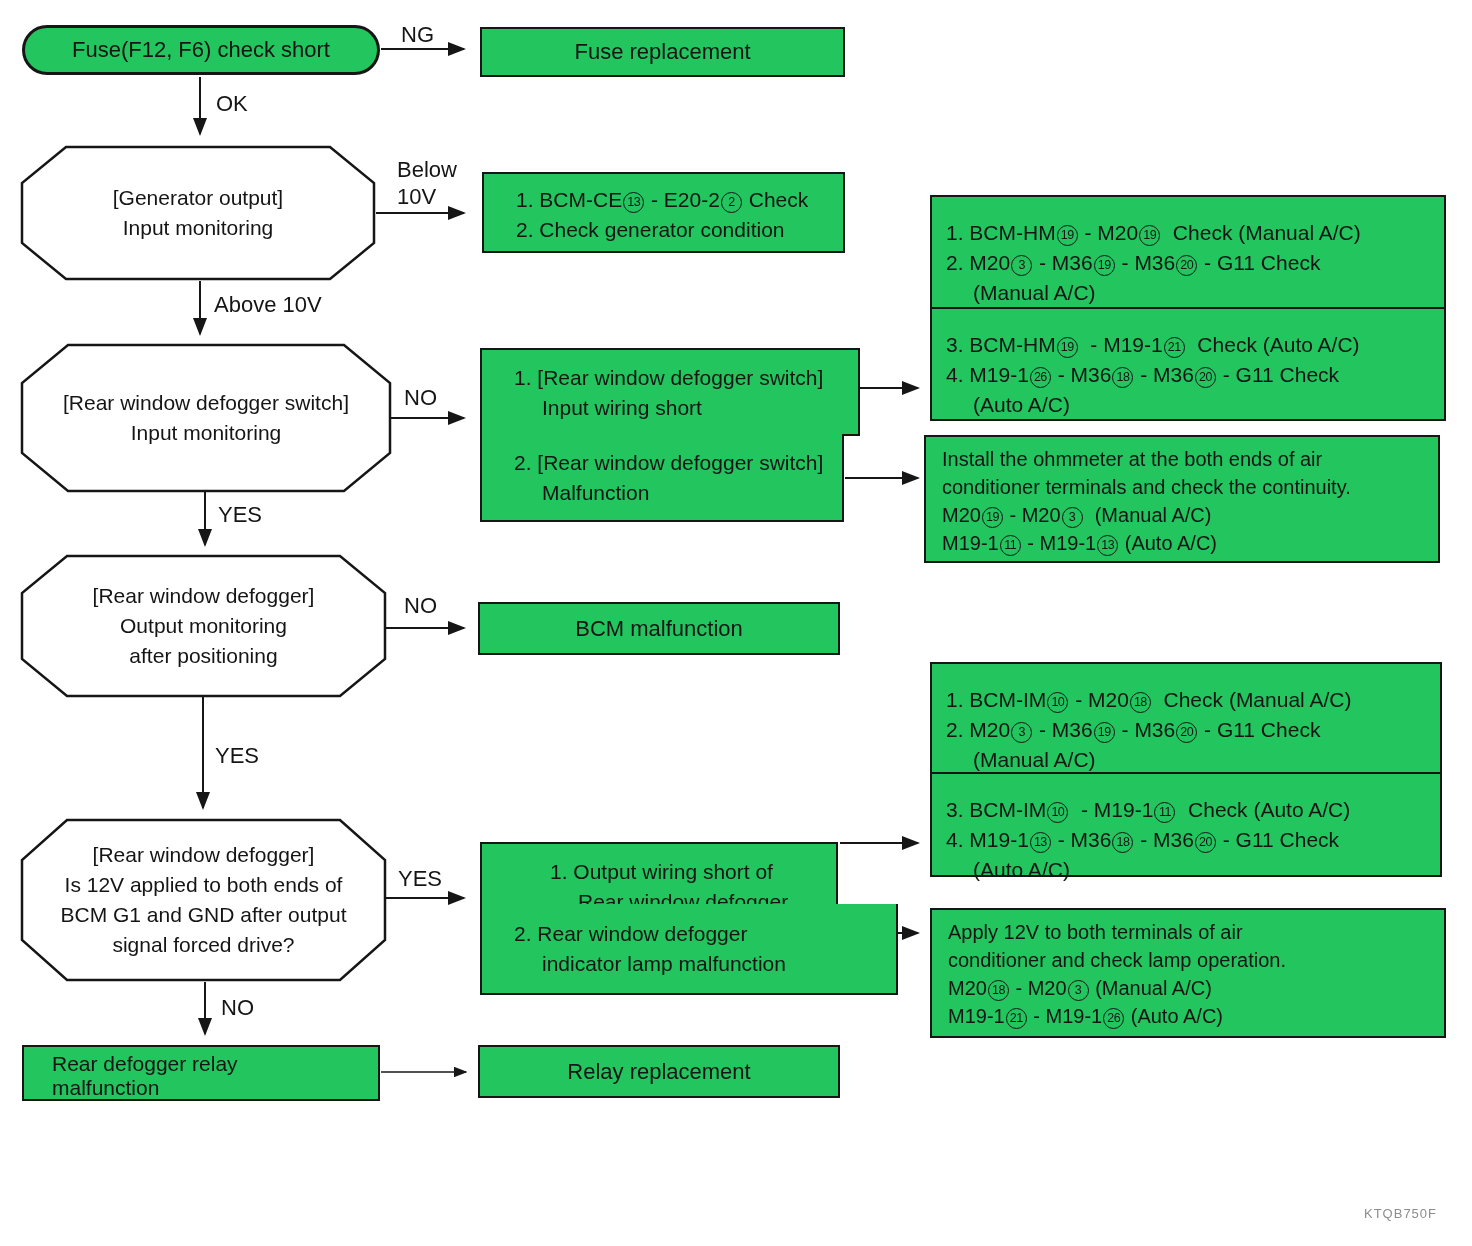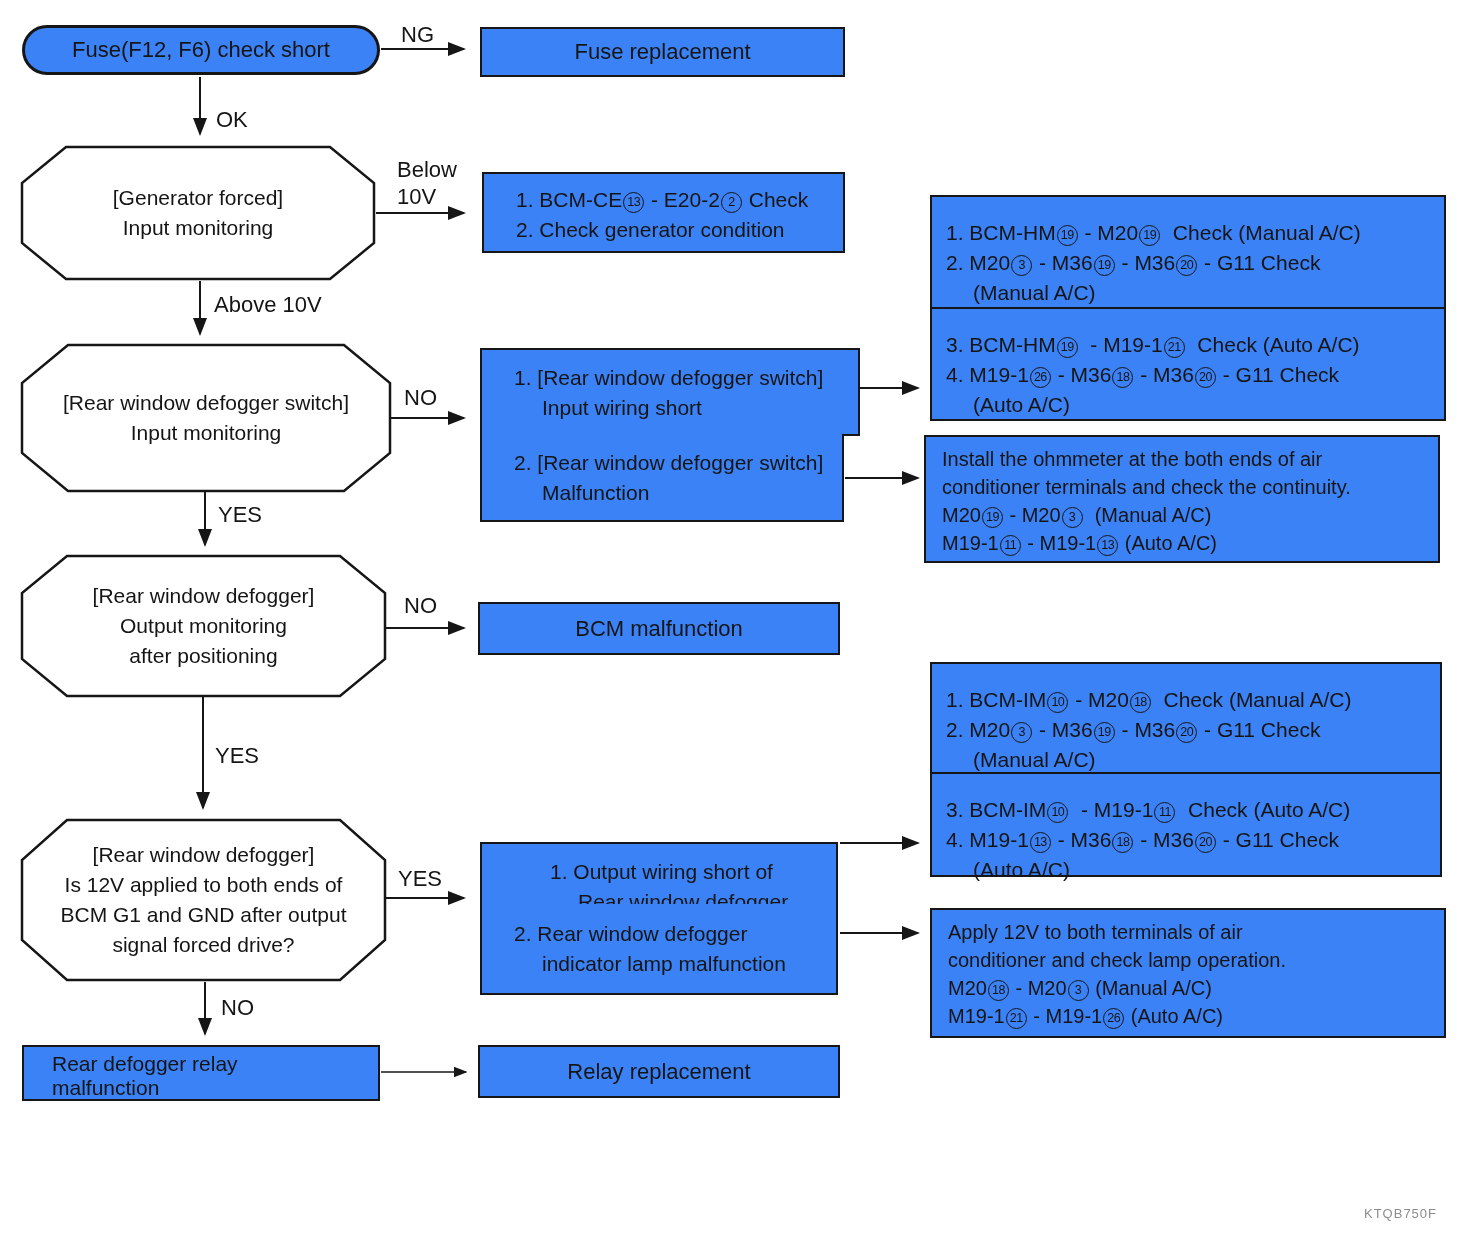--- a/index.html
+++ b/index.html
@@ -1,20 +1,20 @@
 <!DOCTYPE html>
 <html><head>
 <meta charset="utf-8">
 <style>
   html,body{margin:0;padding:0;background:#ffffff;}
   .canvas{position:relative;width:1472px;height:1246px;background:#fff;
           font-family:"Liberation Sans","DejaVu Sans",sans-serif;color:#151515;overflow:hidden;}
   svg.underlay{position:absolute;left:0;top:0;}
   .node{position:absolute;box-sizing:border-box;}
-  .shape{border:2px solid #161616;background:#3b82f6;}
+  .shape{border:2px solid #161616;background:#22c55e;}
   .cflex{display:flex;flex-direction:column;align-items:center;justify-content:center;text-align:center;}
   .stadium{border-width:3px;border-radius:27px;font-size:22px;}
   .octext{font-size:21px;line-height:30px;}
   .line{white-space:pre;}
   .padbox{font-size:21px;padding:11px 6px 6px 16px;}
   .padbox .line{line-height:30px;margin-left:16px;}
   .rbox{font-size:21px;}
   .rbox20{font-size:20px;}
   .rsec{padding:21px 6px 0 14px;box-sizing:border-box;}
   .rsec .line{line-height:30px;}
@@ -68,24 +68,24 @@
     </g>
   </svg>
 
   <div class="node shape stadium cflex" style="left:22px;top:25px;width:358px;height:50px">
     <div class="line">Fuse(F12, F6) check short</div>
   </div>
   <div class="elabel" style="left:401px;top:21px">NG</div>
   <div class="node shape cflex fsz22" style="left:480px;top:27px;width:365px;height:50px">
     <div class="line">Fuse replacement</div>
   </div>
-  <div class="elabel" style="left:216px;top:106px">OK</div>
+  <div class="elabel" style="left:216px;top:90px">OK</div>
 
   <div class="node cflex octext" style="left:22px;top:147px;width:352px;height:132px">
-    <div class="line">[Generator forced]</div>
+    <div class="line">[Generator output]</div>
     <div class="line">Input monitoring</div>
   </div>
   <div class="elabel" style="left:397px;top:156px">
     <div class="line">Below</div>
     <div class="line">10V</div>
   </div>
   <div class="node shape padbox" style="left:482px;top:172px;width:363px;height:81px">
     <div class="line">1. BCM-CE<span class="circ">13</span> - E20-2<span class="circ">2</span> Check</div>
     <div class="line">2. Check generator condition</div>
   </div>
@@ -154,21 +154,21 @@
     <div class="line">[Rear window defogger]</div>
     <div class="line">Is 12V applied to both ends of</div>
     <div class="line">BCM G1 and GND after output</div>
     <div class="line">signal forced drive?</div>
   </div>
   <div class="elabel" style="left:398px;top:865px">YES</div>
   <div class="node shape padbox" style="left:480px;top:842px;width:358px;height:88px;padding-left:52px;padding-top:13px">
     <div class="line">1. Output wiring short of</div>
     <div class="line ind28">Rear window defogger</div>
   </div>
-  <div class="node shape padbox" style="left:480px;top:904px;width:358px;height:91px;border-top:none;padding-top:15px">
+  <div class="node shape padbox" style="left:480px;top:904px;width:418px;height:91px;border-top:none;padding-top:15px">
     <div class="line">2. Rear window defogger</div>
     <div class="line ind28">indicator lamp malfunction</div>
   </div>
 
   <div class="node shape rbox20 rpad" style="left:930px;top:908px;width:516px;height:130px">
     <div class="line">Apply 12V to both terminals of air</div>
     <div class="line">conditioner and check lamp operation.</div>
     <div class="line">M20<span class="circ">18</span> - M20<span class="circ">3</span> (Manual A/C)</div>
     <div class="line">M19-1<span class="circ">21</span> - M19-1<span class="circ">26</span> (Auto A/C)</div>
   </div>

